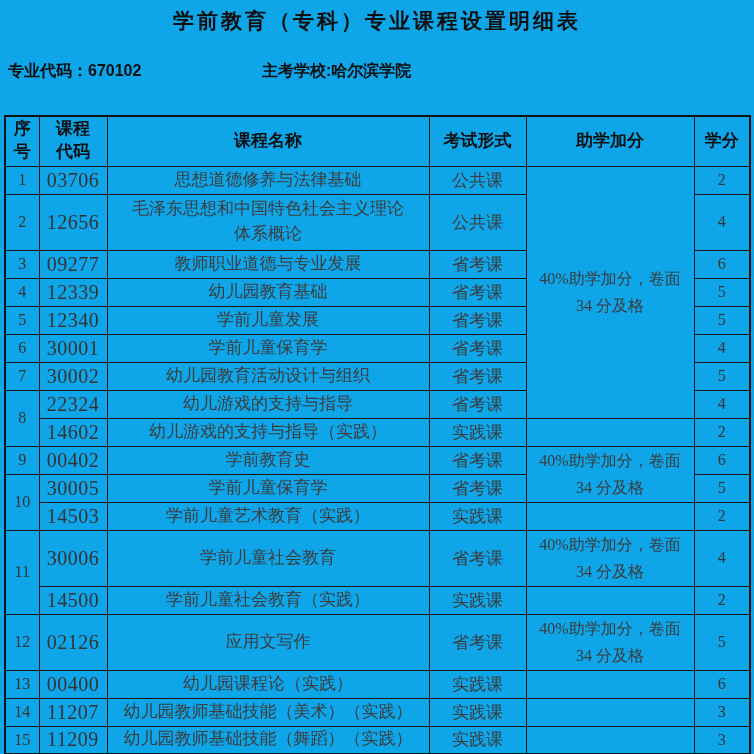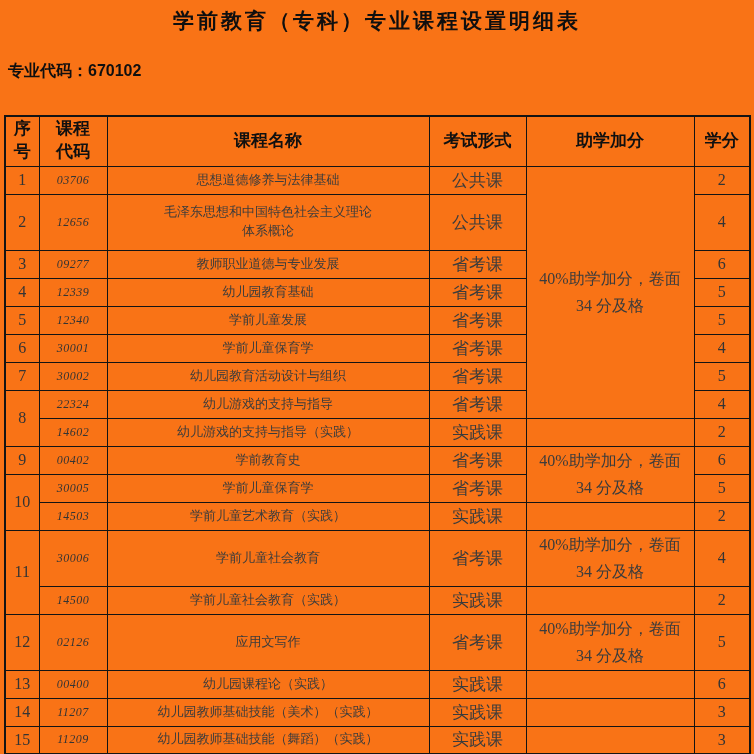--- a/index.html
+++ b/index.html
@@ -1,21 +1,21 @@
 <!DOCTYPE html>
 <html><head>
 <meta charset="utf-8">
 <style>
   * { margin: 0; padding: 0; box-sizing: border-box; }
   html, body { background: #ffffff; }
   .page {
     position: relative;
     width: 754px;
     height: 754px;
-    background: #f97316;
+    background: #0ea5e9;
     font-family: "Liberation Serif", "DejaVu Serif", serif;
     overflow: hidden;
   }
   .doc-title {
     position: absolute;
     top: 7px;
     left: 0;
     width: 100%;
     text-align: center;
     font-family: "Liberation Sans", "DejaVu Sans", sans-serif;
@@ -62,35 +62,36 @@
   tr.h-tall { height: 56px; }
   .course-table th {
     font-family: "Liberation Sans", "DejaVu Sans", sans-serif;
     font-weight: bold;
     font-size: 17px;
     color: #101010;
     line-height: 1.35;
     white-space: pre-line;
   }
   td.c-seq    { font-size: 16px; color: #343434; }
-  td.c-code   { font-size: 12px; color: #343434; letter-spacing: 0.5px; font-style: italic; }
-  td.c-name   { font-size: 13px; color: #3c3c3c; line-height: 1.45; white-space: pre-line; }
+  td.c-code   { font-size: 20px; color: #343434; letter-spacing: 0.5px; }
+  td.c-name   { font-size: 17px; color: #3c3c3c; line-height: 1.45; white-space: pre-line; }
   td.c-exam   { font-size: 17px; color: #3c3c3c; }
   td.c-bonus  { font-size: 16px; color: #3c3c3c; line-height: 1.7; white-space: pre-line; }
   td.c-credit { font-size: 16px; color: #343434; }
 </style>
 </head>
 <body>
 
 <div class="page">
 
   <div class="doc-title">学前教育（专科）专业课程设置明细表</div>
 
   <div class="meta-row">
     <span class="meta-item meta-code">专业代码：670102</span>
+    <span class="meta-item meta-school">主考学校:哈尔滨学院</span>
   </div>
 
   <table class="course-table">
     <colgroup>
       <col style="width:34px">
         <col style="width:68px">
         <col style="width:322px">
       <col style="width:97px">
         <col style="width:168px">
         <col style="width:56px">

